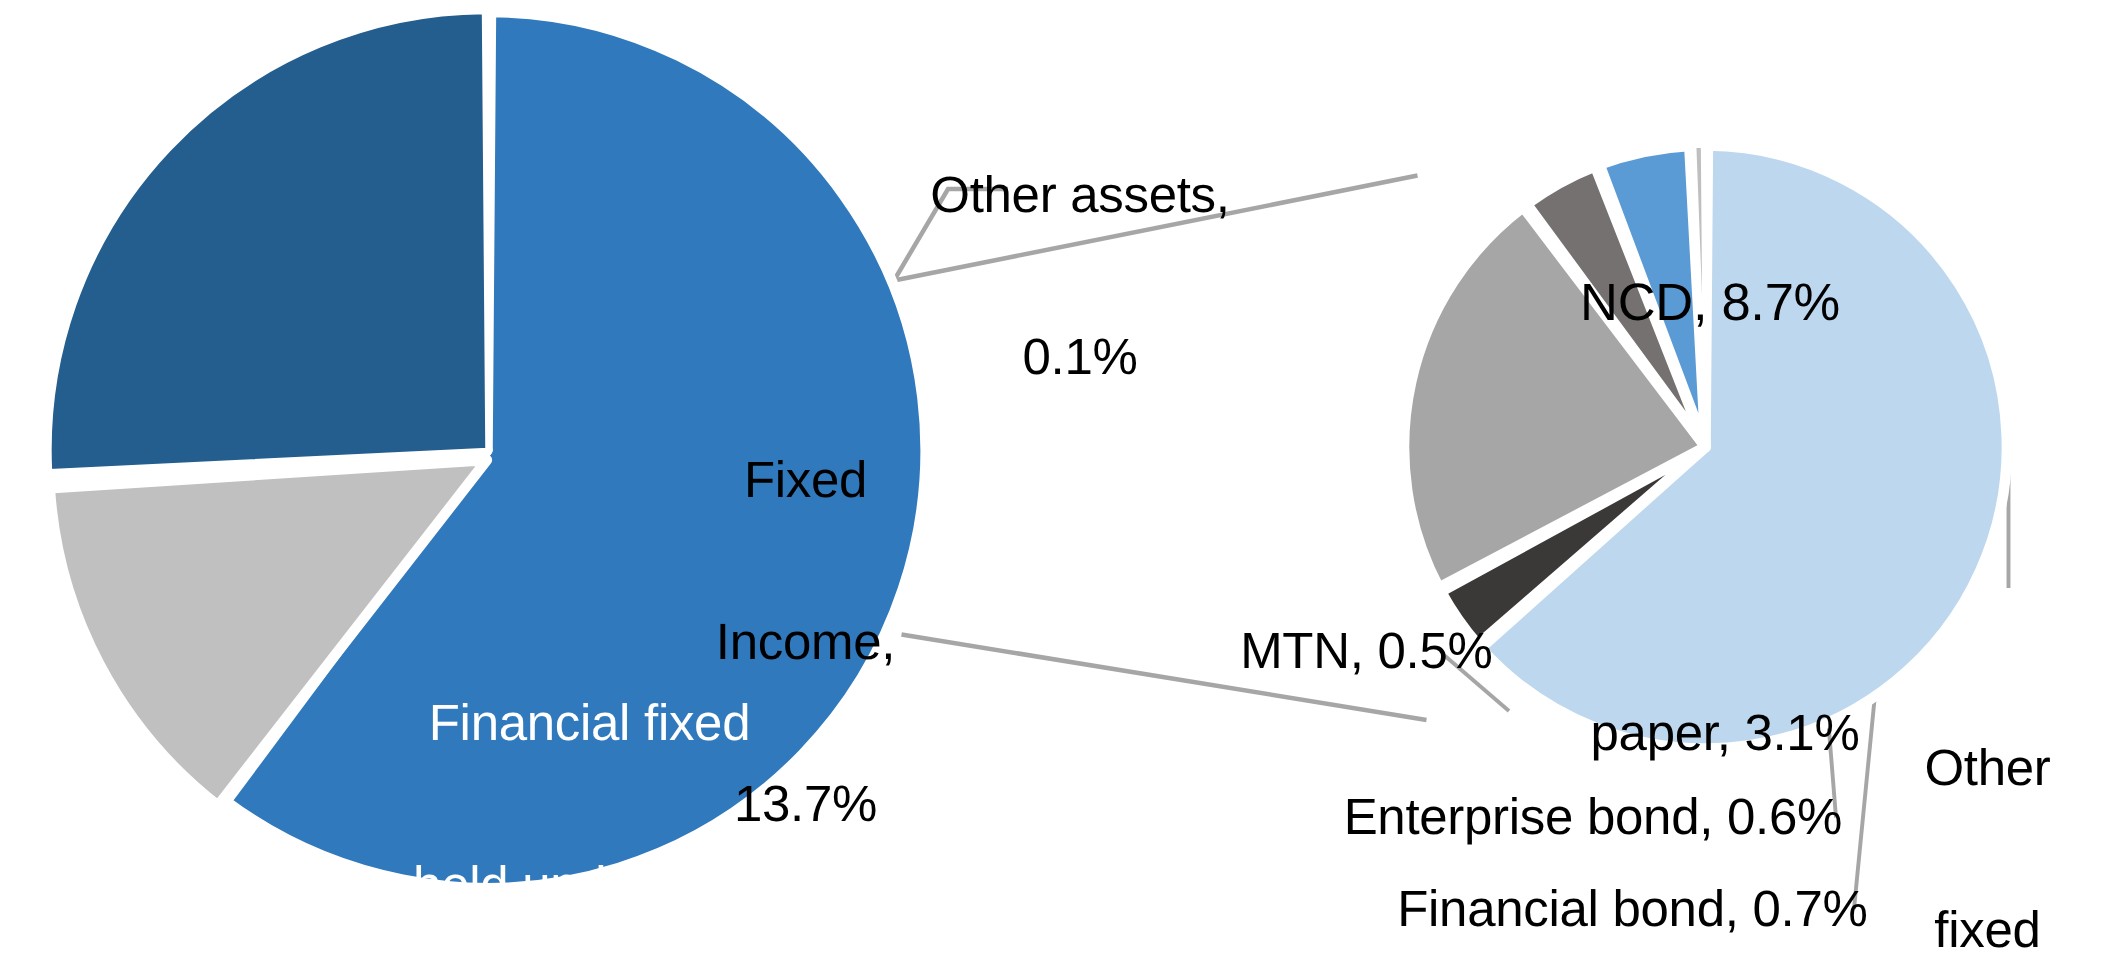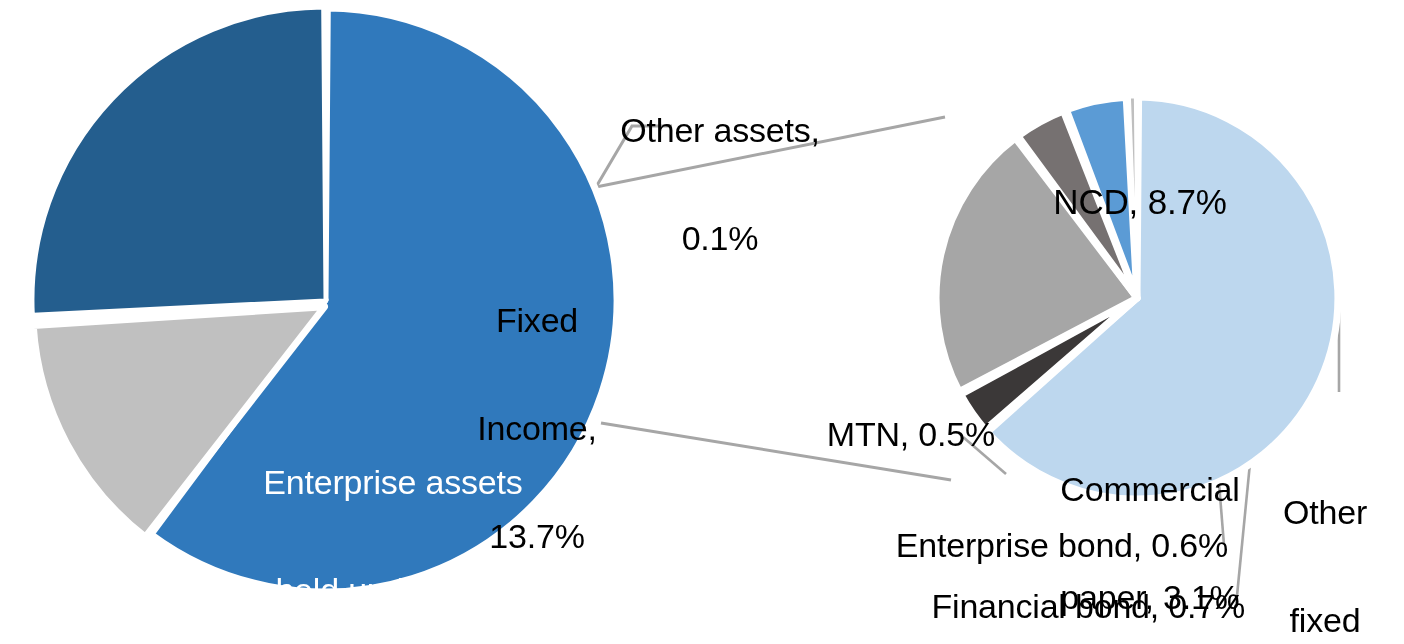--- a/index.html
+++ b/index.html
@@ -83,32 +83,31 @@
     <div>0.1%</div>
   </div>
 
   <div class="lbl lbl-dark ta-c" style="left:452px;top:230px;width:170px;font-size:34px;">
     <div>Fixed</div>
     <div>Income,</div>
     <div>13.7%</div>
   </div>
 
   <div class="lbl lbl-light ta-c" style="left:248px;top:392px;width:290px;font-size:34px;">
-    <div>Enterprise assets</div>
+    <div>Financial fixed</div>
     <div>held under repo</div>
     
     
   </div>
 
   <div class="lbl lbl-dark ta-c" style="left:1005px;top:183px;width:270px;font-size:35px;">NCD, 8.7%</div>
 
   <div class="lbl lbl-dark ta-l" style="left:775px;top:416px;width:220px;font-size:34px;">MTN, 0.5%</div>
 
   <div class="lbl lbl-dark ta-c" style="left:1030px;top:399px;width:240px;font-size:34px;">
-    <div>Commercial</div>
     <div>paper, 3.1%</div>
   </div>
 
   <div class="lbl lbl-dark ta-l" style="left:878px;top:527px;width:350px;font-size:34px;">Enterprise bond, 0.6%</div>
 
   <div class="lbl lbl-dark ta-l" style="left:905px;top:588px;width:340px;font-size:34px;">Financial bond, 0.7%</div>
 
   <div class="lbl lbl-dark ta-c" style="left:1250px;top:422px;width:150px;font-size:34px;">
     <div>Other</div>
     <div>fixed</div>

